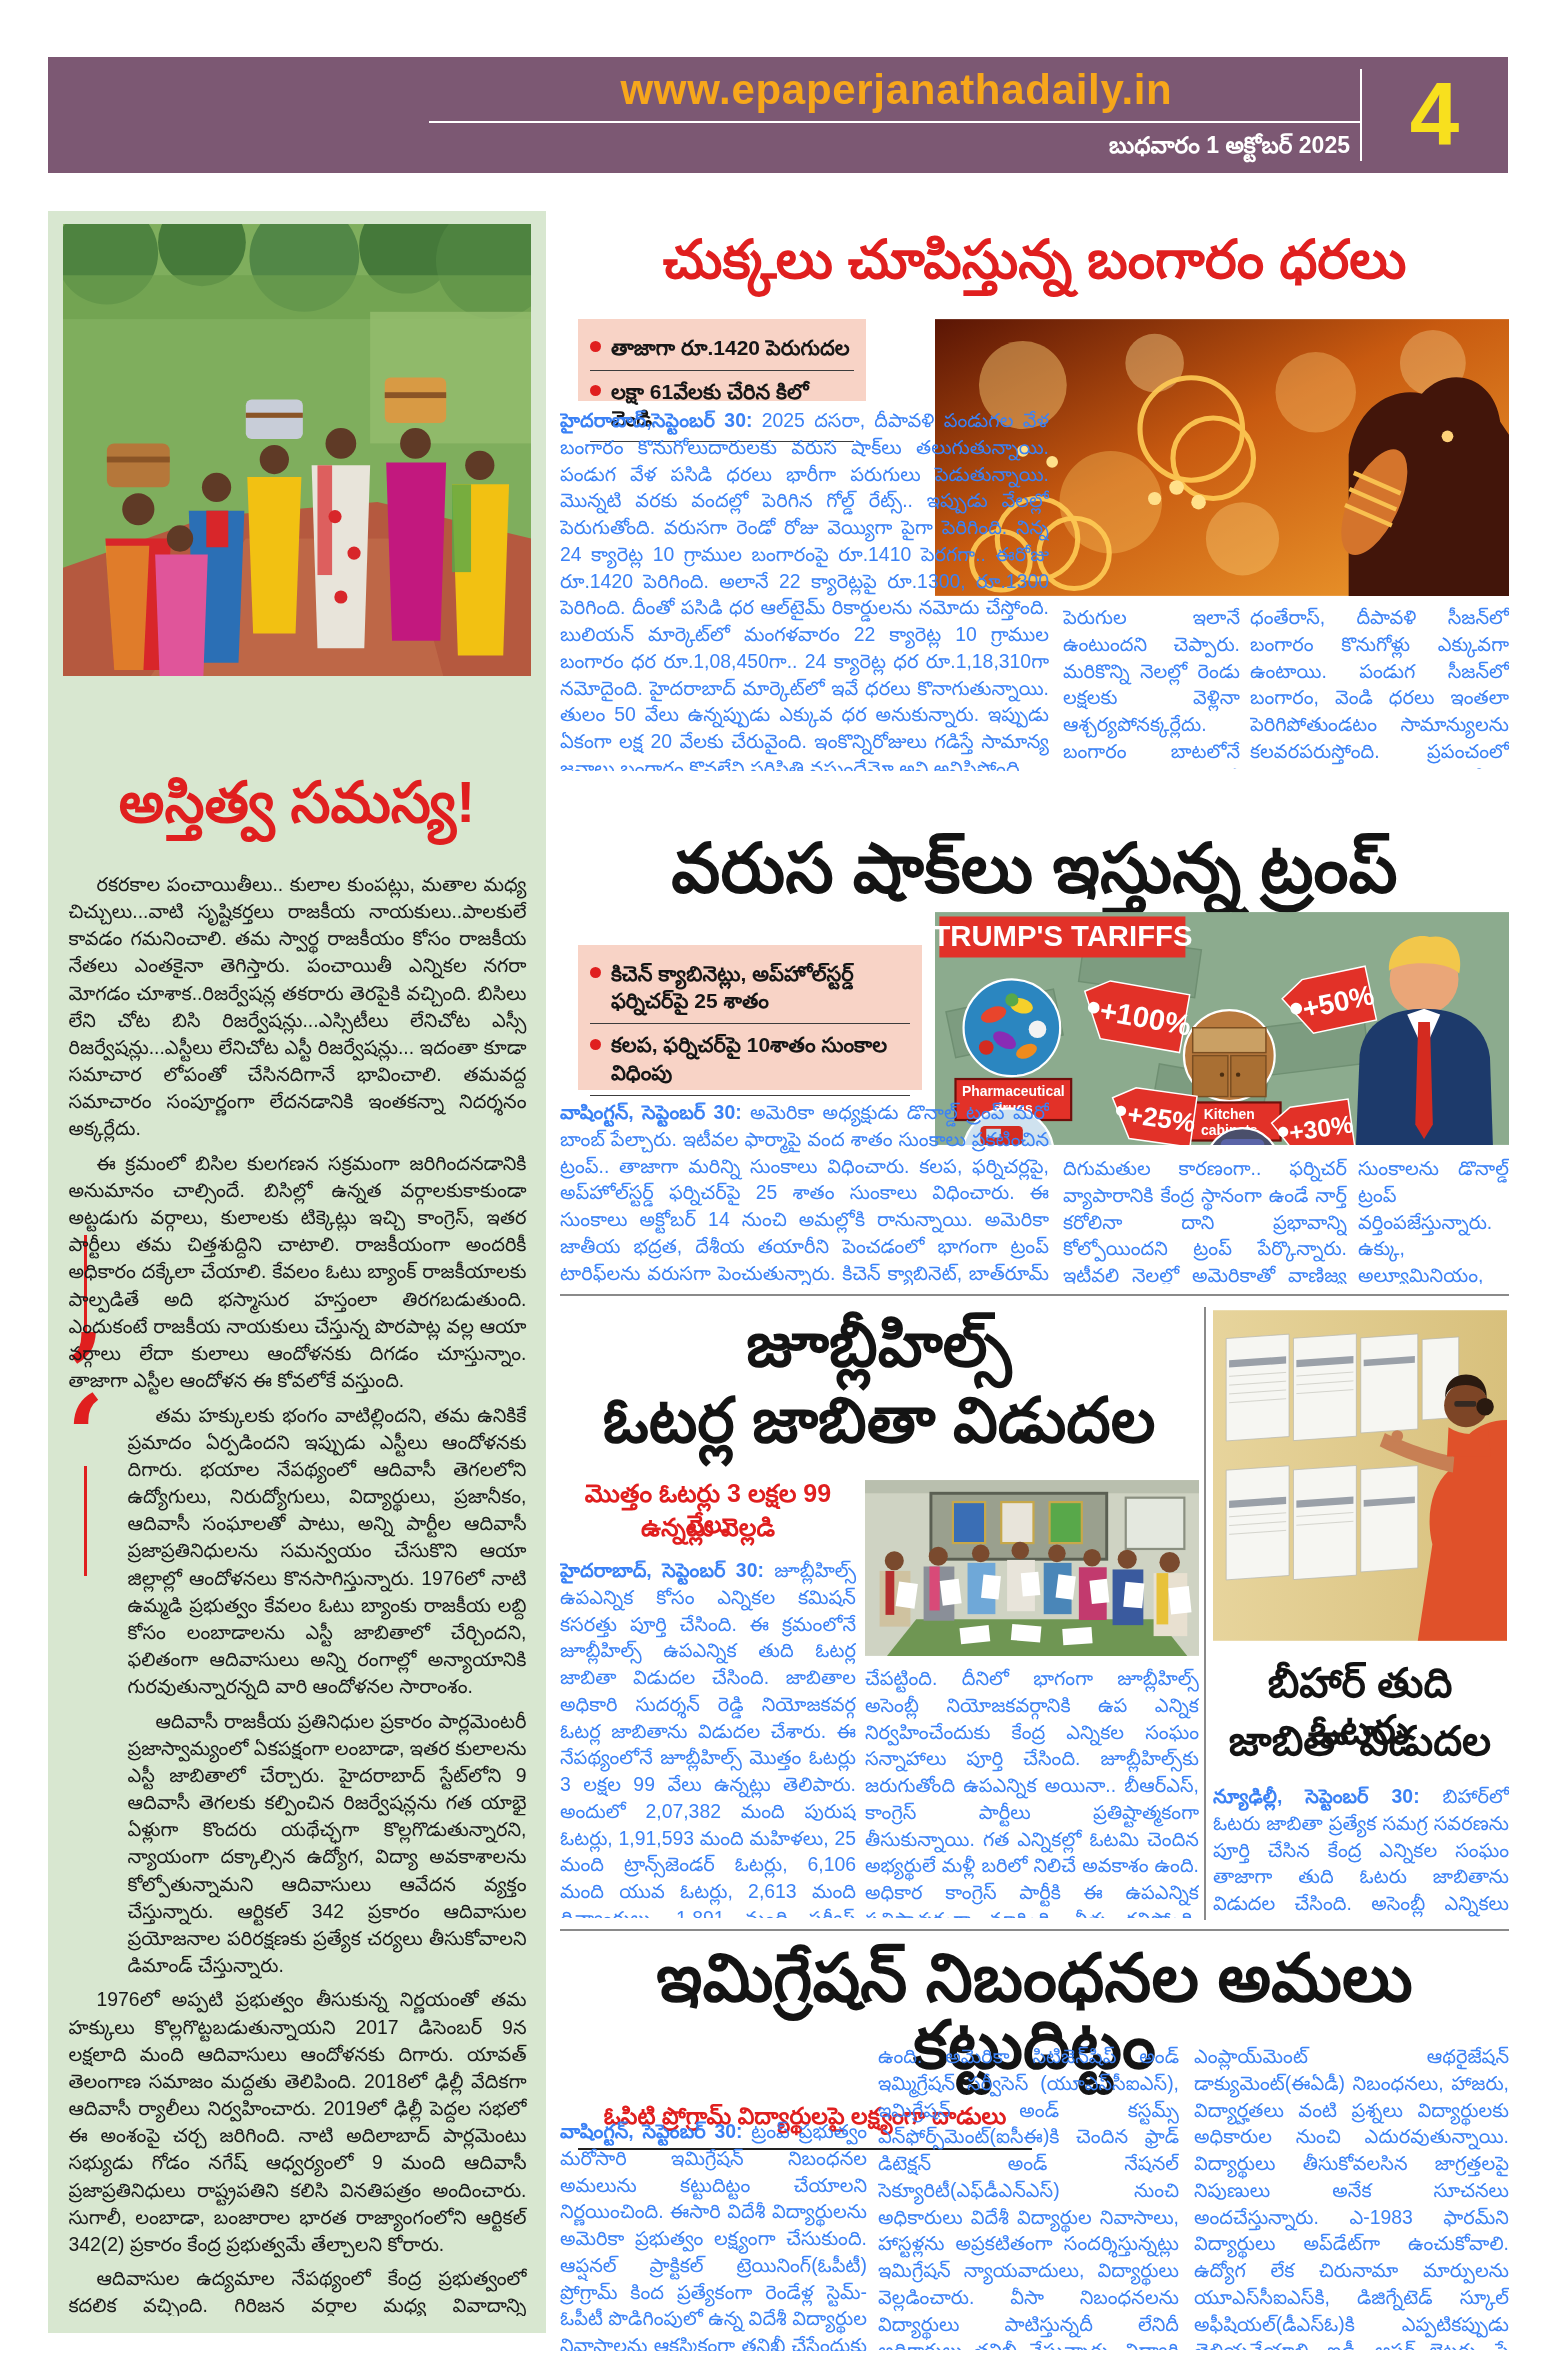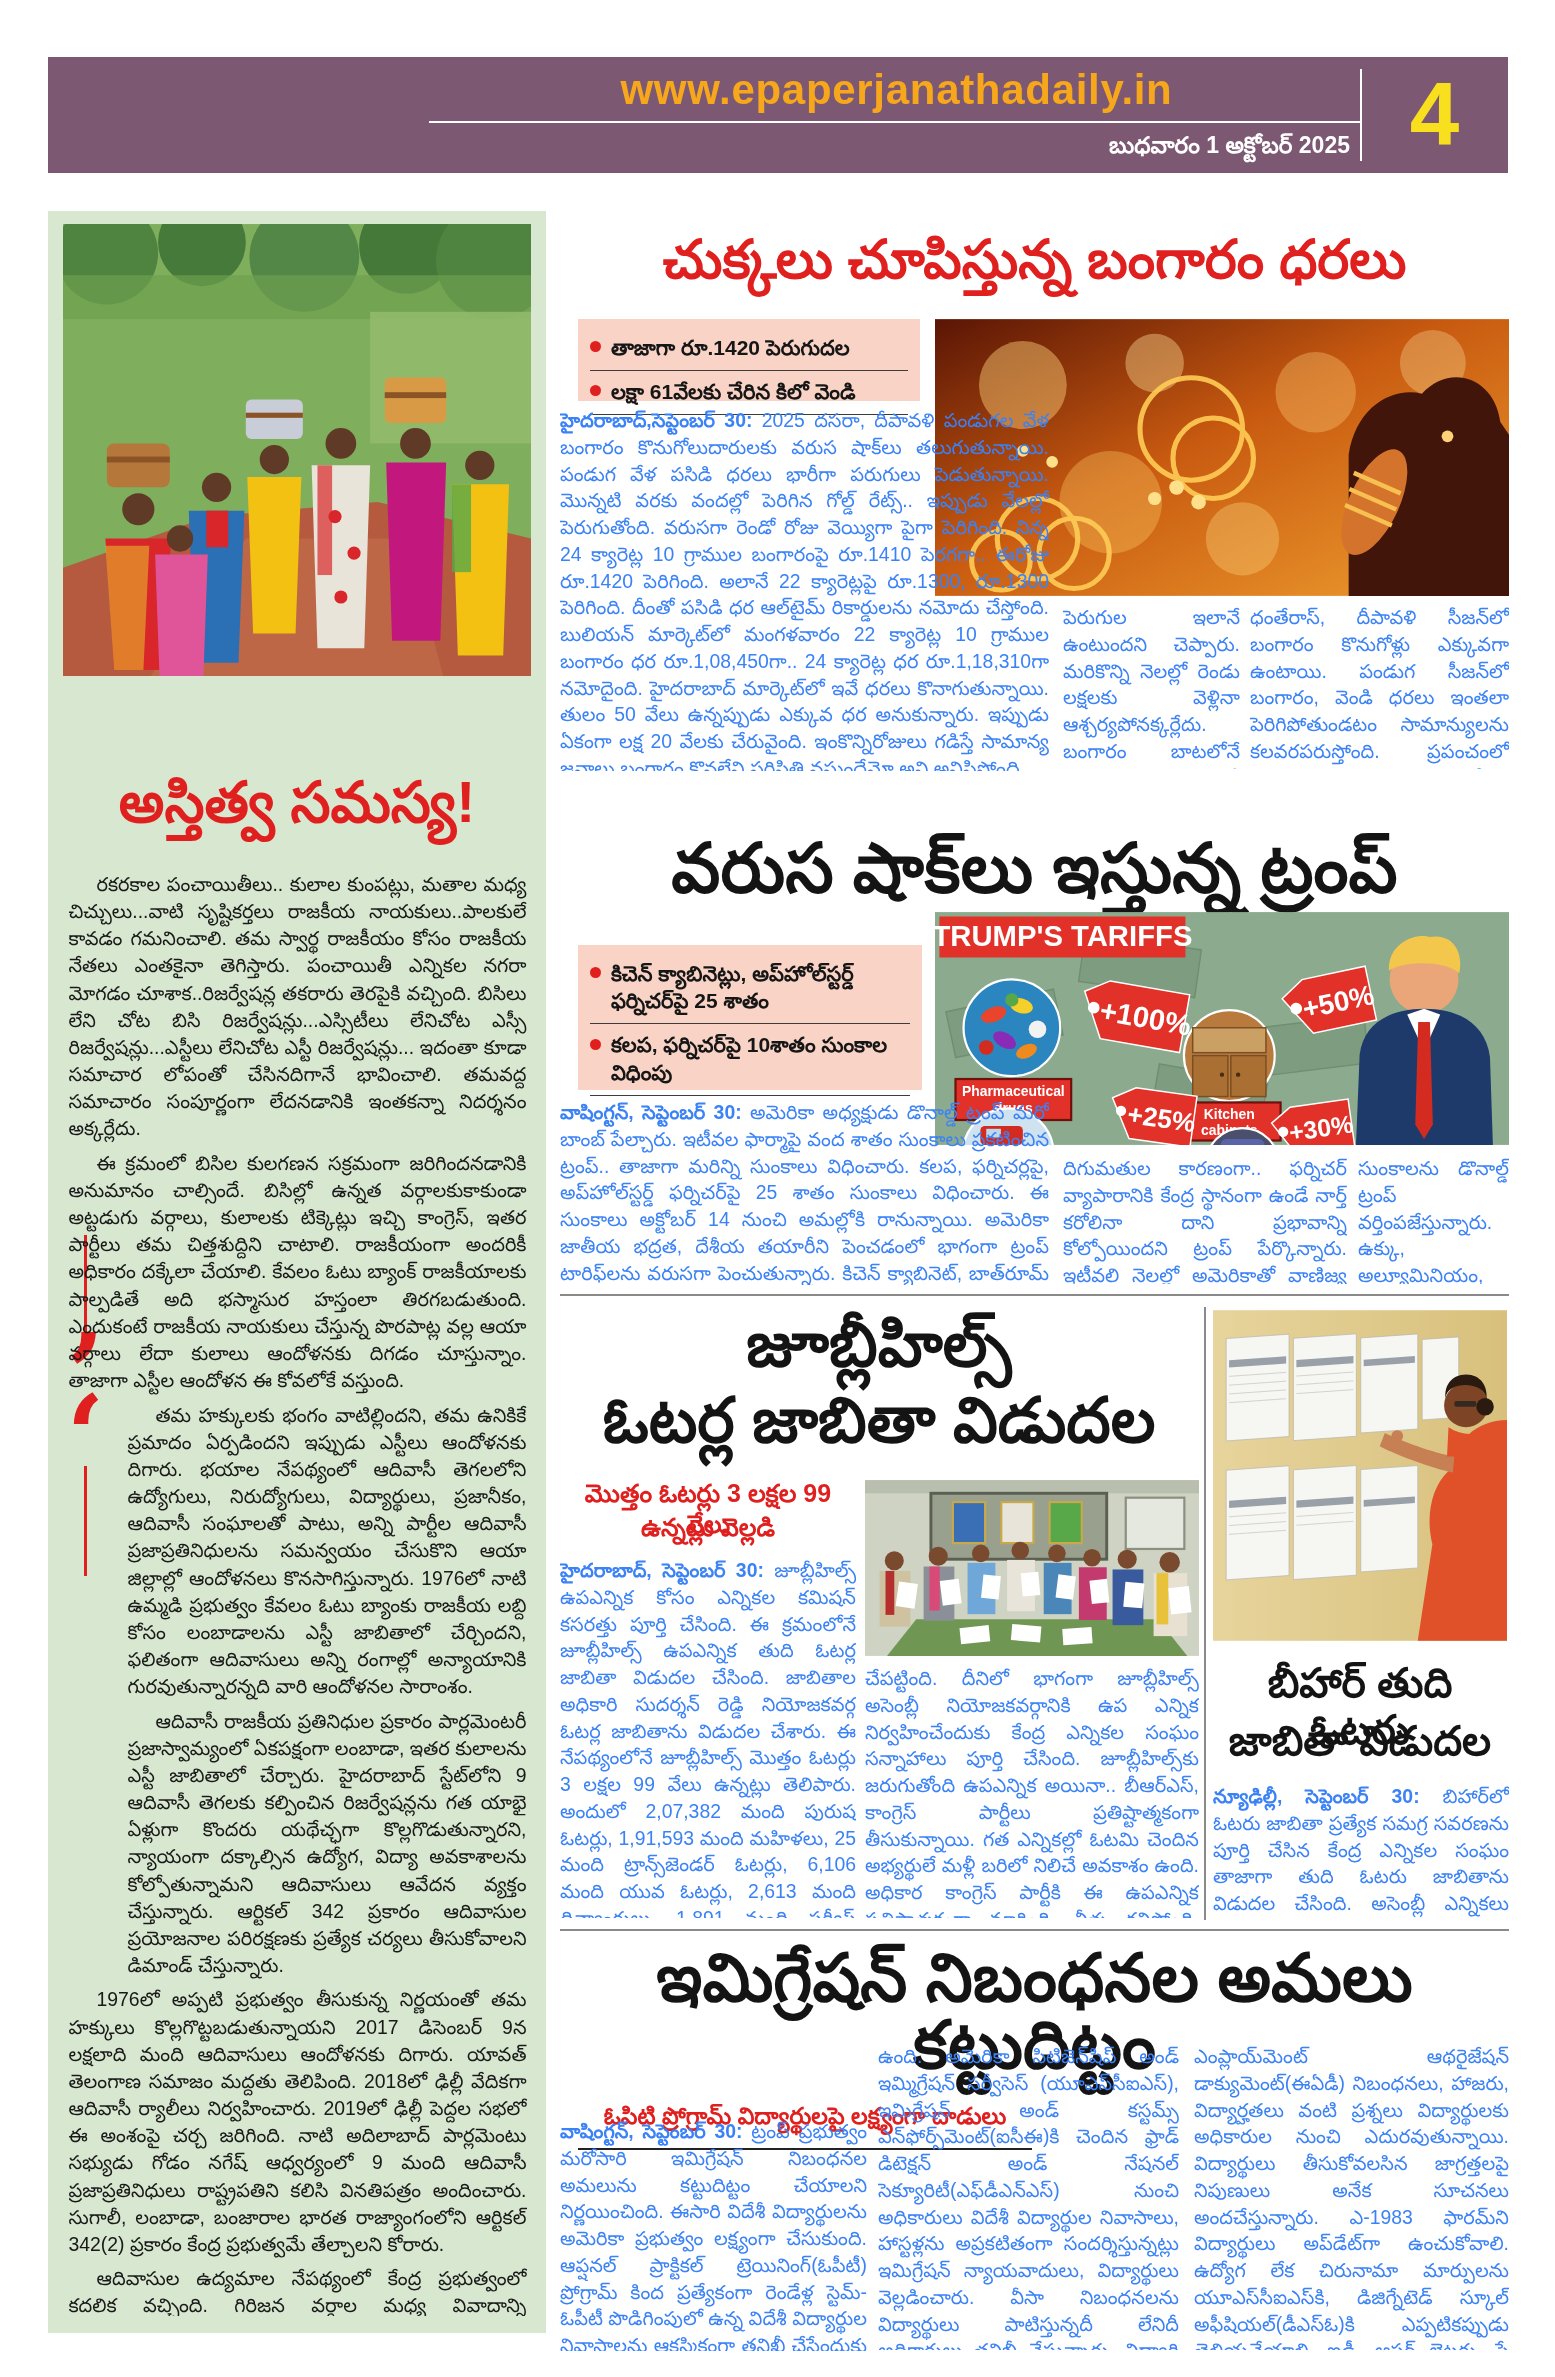--- a/index.html
+++ b/index.html
@@ -133,21 +133,21 @@
       <p>ఈ క్రమంలో బిసిల కులగణన సక్రమంగా జరిగిందనడానికి అనుమానం చాల్సిందే. బిసిల్లో ఉన్నత వర్గాలకుకాకుండా అట్టడుగు వర్గాలు, కులాలకు టిక్కెట్లు ఇచ్చి కాంగ్రెస్, ఇతర పార్టీలు తమ చిత్తశుద్దిని చాటాలి. రాజకీయంగా అందరికీ అధికారం దక్కేలా చేయాలి. కేవలం ఓటు బ్యాంక్ రాజకీయాలకు పాల్పడితే అది భస్మాసుర హస్తంలా తిరగబడుతుంది. ఎందుకంటే రాజకీయ నాయకులు చేస్తున్న పొరపాట్ల వల్ల ఆయా వర్గాలు లేదా కులాలు ఆందోళనకు దిగడం చూస్తున్నాం. తాజాగా ఎస్టీల ఆందోళన ఈ కోవలోకే వస్తుంది.</p>
       <p class="qpad">తమ హక్కులకు భంగం వాటిల్లిందని, తమ ఉనికికే ప్రమాదం ఏర్పడిందని ఇప్పుడు ఎస్టీలు ఆందోళనకు దిగారు. భయాల నేపథ్యంలో ఆదివాసీ తెగలలోని ఉద్యోగులు, నిరుద్యోగులు, విద్యార్థులు, ప్రజానీకం, ఆదివాసీ సంఘాలతో పాటు, అన్ని పార్టీల ఆదివాసీ ప్రజాప్రతినిధులను సమన్వయం చేసుకొని ఆయా జిల్లాల్లో ఆందోళనలు కొనసాగిస్తున్నారు. 1976లో నాటి ఉమ్మడి ప్రభుత్వం కేవలం ఓటు బ్యాంకు రాజకీయ లబ్ది కోసం లంబాడాలను ఎస్టీ జాబితాలో చేర్చిందని, ఫలితంగా ఆదివాసులు అన్ని రంగాల్లో అన్యాయానికి గురవుతున్నారన్నది వారి ఆందోళనల సారాంశం.</p>
       <p class="qpad">ఆదివాసీ రాజకీయ ప్రతినిధుల ప్రకారం పార్లమెంటరీ ప్రజాస్వామ్యంలో ఏకపక్షంగా లంబాడా, ఇతర కులాలను ఎస్టీ జాబితాలో చేర్చారు. హైదరాబాద్ స్టేట్‌లోని 9 ఆదివాసీ తెగలకు కల్పించిన రిజర్వేషన్లను గత యాభై ఏళ్లుగా కొందరు యథేచ్ఛగా కొల్లగొడుతున్నారని, న్యాయంగా దక్కాల్సిన ఉద్యోగ, విద్యా అవకాశాలను కోల్పోతున్నామని ఆదివాసులు ఆవేదన వ్యక్తం చేస్తున్నారు. ఆర్టికల్ 342 ప్రకారం ఆదివాసుల ప్రయోజనాల పరిరక్షణకు ప్రత్యేక చర్యలు తీసుకోవాలని డిమాండ్ చేస్తున్నారు.</p>
       <p>1976లో అప్పటి ప్రభుత్వం తీసుకున్న నిర్ణయంతో తమ హక్కులు కొల్లగొట్టబడుతున్నాయని 2017 డిసెంబర్ 9న లక్షలాది మంది ఆదివాసులు ఆందోళనకు దిగారు. యావత్ తెలంగాణ సమాజం మద్దతు తెలిపింది. 2018లో ఢిల్లీ వేదికగా ఆదివాసీ ర్యాలీలు నిర్వహించారు. 2019లో ఢిల్లీ పెద్దల సభలో ఈ అంశంపై చర్చ జరిగింది. నాటి అదిలాబాద్ పార్లమెంటు సభ్యుడు గోడం నగేష్ ఆధ్వర్యంలో 9 మంది ఆదివాసీ ప్రజాప్రతినిధులు రాష్ట్రపతిని కలిసి వినతిపత్రం అందించారు. సుగాలీ, లంబాడా, బంజారాల భారత రాజ్యాంగంలోని ఆర్టికల్ 342(2) ప్రకారం కేంద్ర ప్రభుత్వమే తేల్చాలని కోరారు.</p>
       <p>ఆదివాసుల ఉద్యమాల నేపథ్యంలో కేంద్ర ప్రభుత్వంలో కదలిక వచ్చింది. గిరిజన వర్గాల మధ్య వివాదాన్ని పరిష్కరించేందుకు త్రిసభ్య కమిటీని కేంద్రం నియమించింది. అయితే ప్రకటనలు తప్ప క్షేత్రస్థాయిలో మార్పు రాలేదని ఆదివాసీ సంఘాలు ఆరోపిస్తున్నాయి. వారు కేవలం మైనారిటీలను మభ్యపెట్టేందుకు చేసిన ప్రకటనలని ఆదివాసీ ప్రాంతాల్లో ఆందోళన కొనసాగుతోంది. సమస్యకు శాశ్వత పరిష్కారం చూపాలని, ఆదివాసీల అస్తిత్వాన్ని కాపాడాలని డిమాండ్ చేస్తున్నారు. రాజకీయాలకు అతీతంగా ఈ సమస్యను పరిష్కరించాల్సిన బాధ్యత పాలకులపై ఉంది. సమస్యలు నాన్చకుండా, ఎందుకు ఈ వివాదాలు వచ్చాయో గుర్తించాలి.</p>
     </div>
   </div>
 
   <div class="abs headline-red" style="left:560px;top:231px;width:949px;">చుక్కలు చూపిస్తున్న బంగారం ధరలు</div>
 
-  <div class="abs bullet-box" style="left:578px;top:319px;width:342px;height:82px;">
+  <div class="abs bullet-box" style="left:578px;top:319px;width:288px;height:82px;">
     <div class="bullet-row">
       <span class="bdot"></span>
       <span class="btext">తాజాగా రూ.1420 పెరుగుదల</span>
     </div>
     <div class="bullet-row">
       <span class="bdot"></span>
       <span class="btext">లక్షా 61వేలకు చేరిన కిలో వెండి</span>
     </div>
   </div>
 

